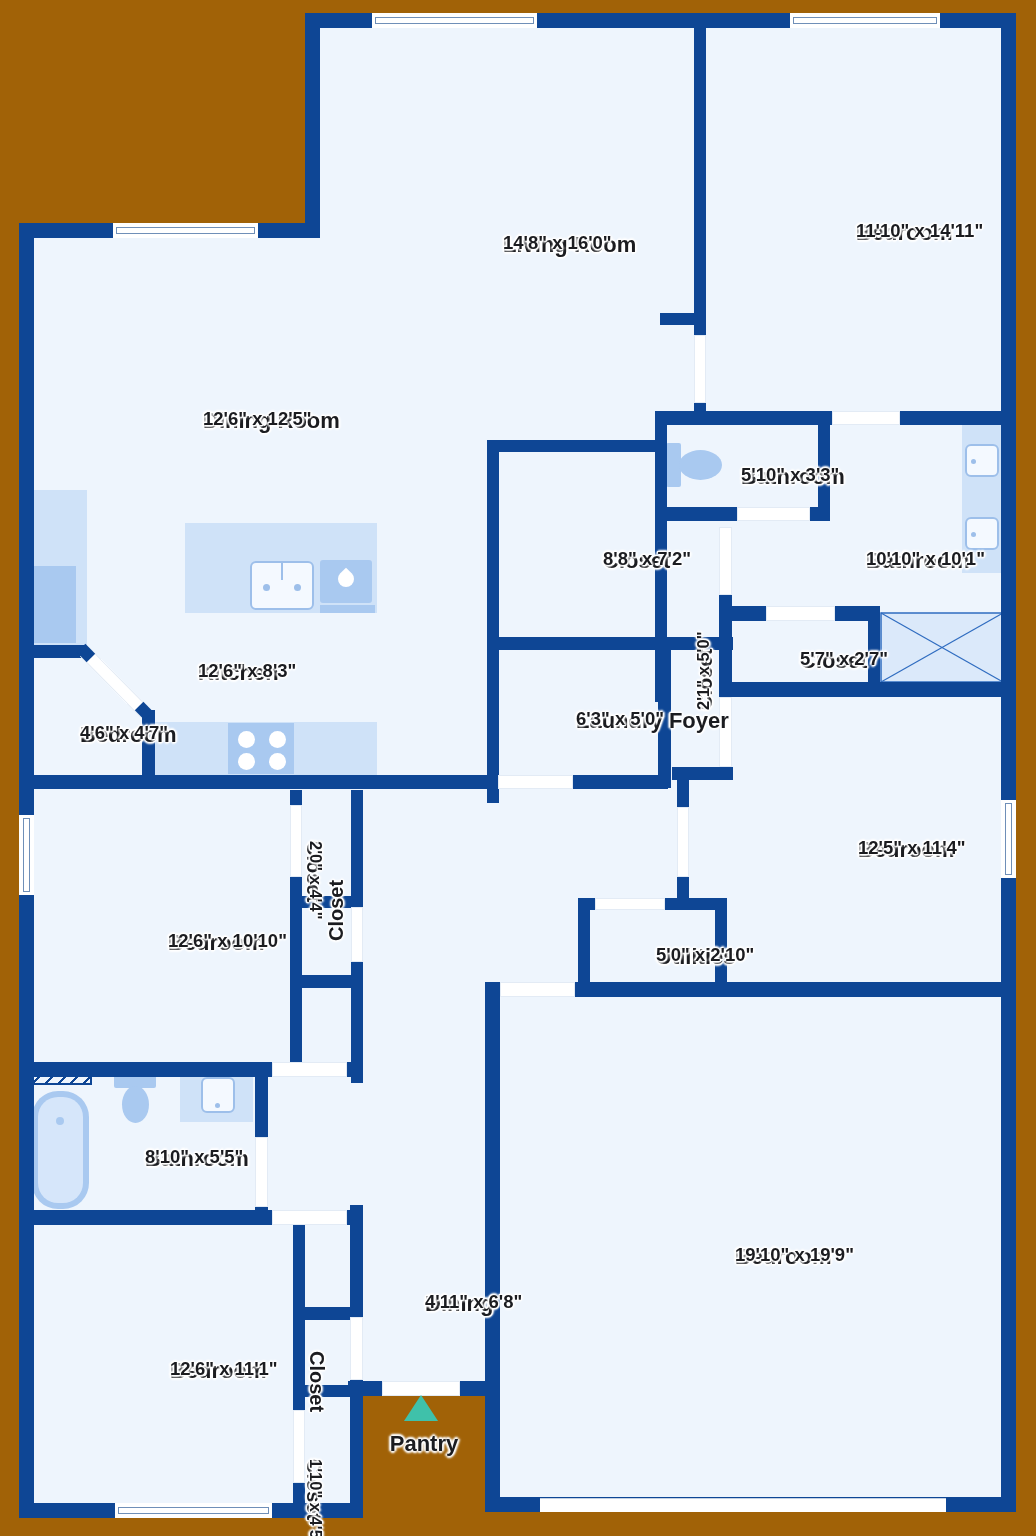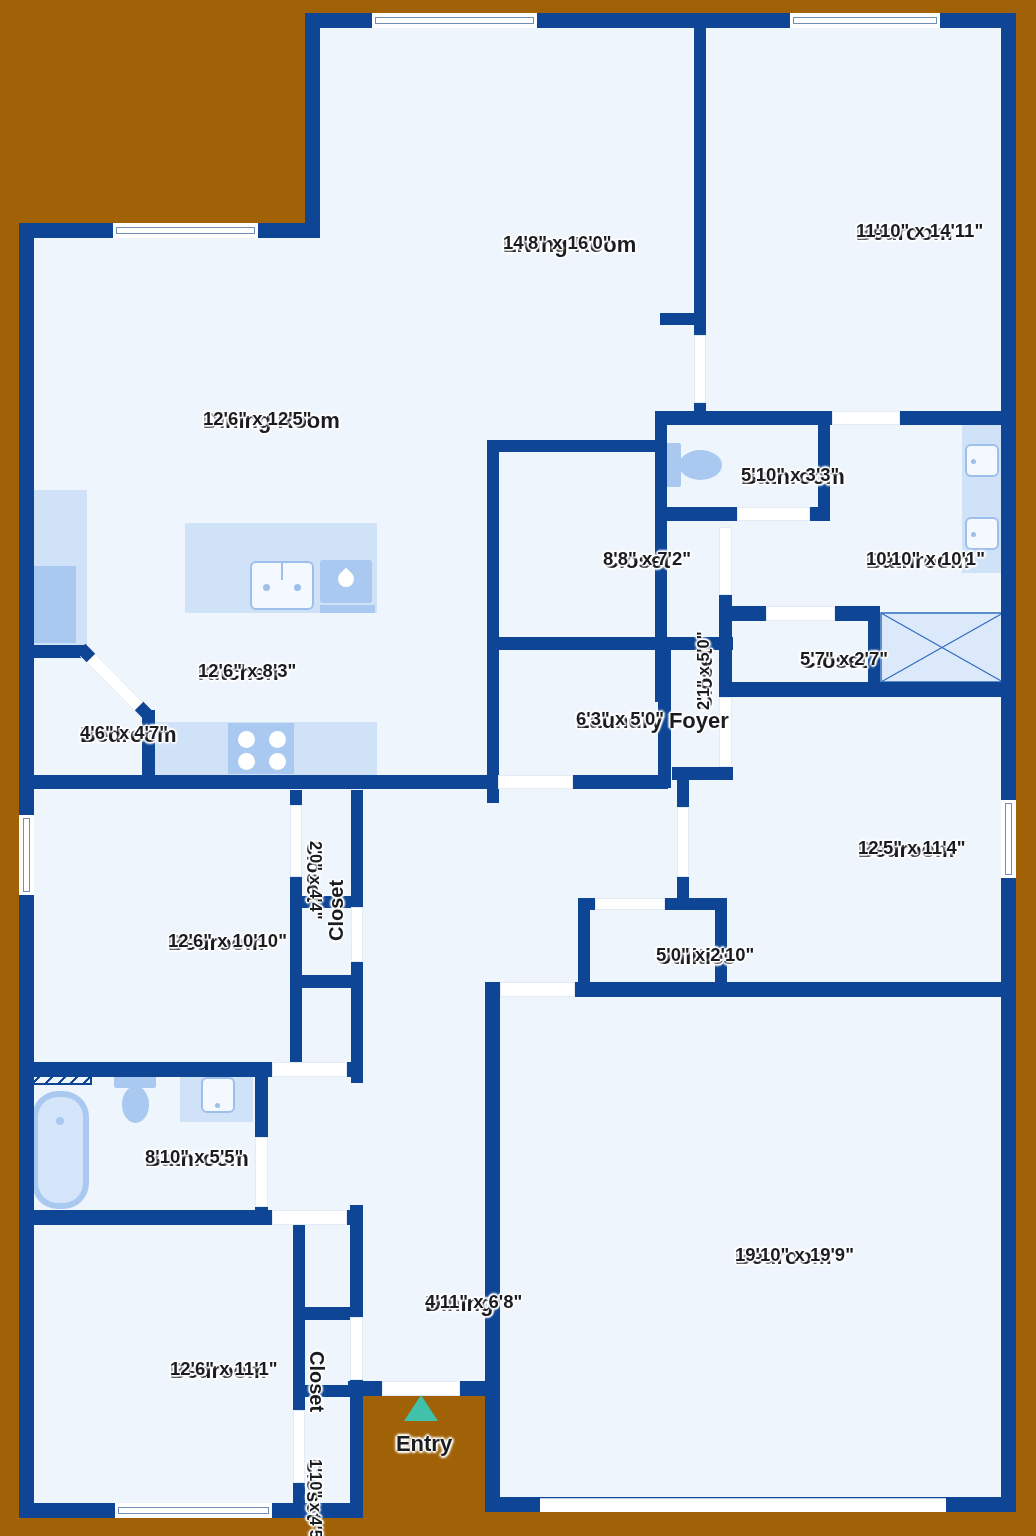--- a/index.html
+++ b/index.html
@@ -272,15 +272,15 @@
   </div>
   <div class="lbl sm v-cw" style="left:328px;top:1351px">
     <div class="nm">Closet</div>
   </div>
   <div class="lbl sm v-cw" style="left:325px;top:1459px">
     <div class="nm">Closet</div>
     <div class="dm">1'10" x 4'5"</div>
   </div>
 
   <div class="tri" style="left:404px;top:1395px"></div>
-  <div class="entrylbl" style="left:424px;top:1444px">Entry</div>
+  <div class="entrylbl" style="left:424px;top:1444px">Pantry</div>
 
 </div>
 
 </body></html>

